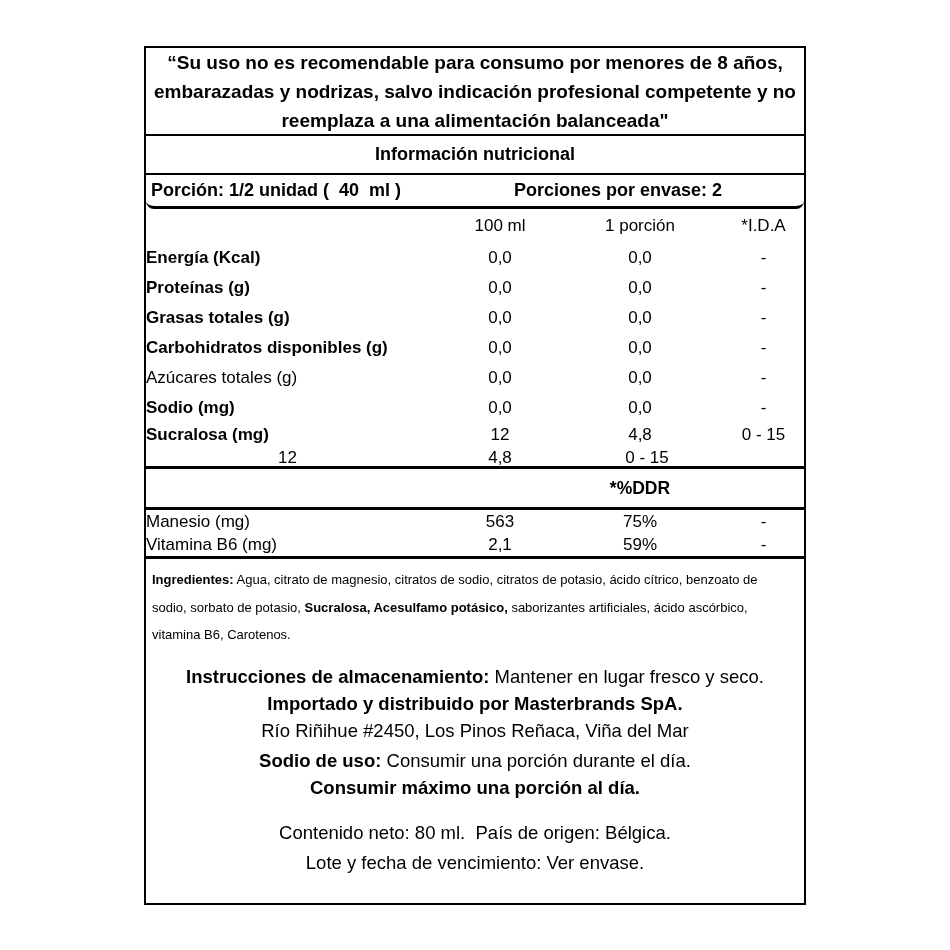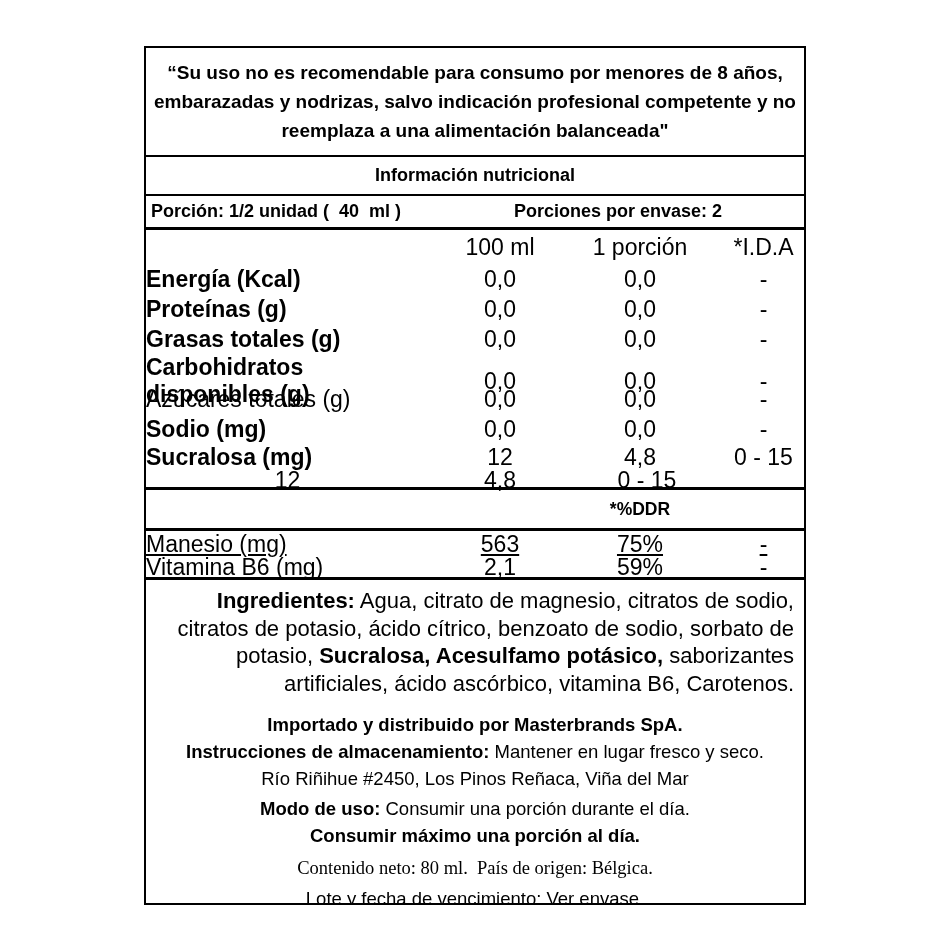--- a/index.html
+++ b/index.html
@@ -18,66 +18,66 @@
     overflow:hidden;
   }
   .sec{box-sizing:border-box;}
   .center{display:flex;align-items:center;justify-content:center;text-align:center;}
   .b{font-weight:bold;}
   .ws-pre{white-space:pre;}
 
   .row-title{height:31px;border-bottom:2px solid #000;font-weight:bold;font-size:17px;}
   .row-subtitle{height:33px;border-bottom:2px solid #000;font-weight:bold;font-size:19px;}
   .row-warning{
-    height:109px;border-bottom:2px solid #000;
+    height:88px;border-bottom:2px solid #000;
     font-weight:bold;font-size:19px;line-height:29px;
     display:flex;align-items:center;justify-content:center;text-align:center;
     padding:12px 6px;
   }
   .row-info{height:39px;border-bottom:2px solid #000;font-weight:bold;font-size:18px;}
   .row-porcion{
     height:34px;border-bottom:3px solid #000;
     display:flex;align-items:center;justify-content:space-between;
     font-weight:bold;font-size:18px;
-    padding-left:5px;padding-right:82px;
+    padding-left:5px;padding-right:82px;border-radius:8px;
   }
 
   .ntable{height:260px;border-bottom:3px solid #000;}
   .nrow{
     display:grid;
     grid-template-columns:283px 142px 138px 95px;
     align-items:center;
     height:30px;
-    font-size:23px;
+    font-size:17px;
   }
   .nrow.compact{height:23px;}
   .nrow.nheader{height:34px;}
   .nrow .c-label{text-align:left;}
   .nrow.bold-label .c-label{font-weight:bold;}
   .nrow .c-100,.nrow .c-por{text-align:center;}
   .nrow .c-ida{text-align:center;padding-left:14px;}
 
   .ddr-header-row{
     height:41px;border-bottom:3px solid #000;
     display:grid;grid-template-columns:283px 142px 138px 95px;align-items:center;
     font-size:17.5px;
   }
   .ddr-header-row .c-por{text-align:center;font-weight:bold;}
   .ddr-rows{border-bottom:3px solid #000;}
-  .ddr-rows .nrow{height:23px;text-decoration:underline;}
+  .ddr-rows .nrow{height:23px;}
 
   .ingredients{
-    padding:7px 10px 4px 0;
-    font-size:22px;line-height:27.5px;
-    text-align:right;
+    padding:7px 10px 4px 6px;
+    font-size:13px;line-height:27.5px;
+    text-align:left;
   }
   .footer{padding-top:10px;font-size:18.5px;text-align:center;}
   .f-line{line-height:27px;}
   .gap-sm{margin-top:3px;}
-  .gap-md{margin-top:6px;font-family:Liberation Serif, serif;}
+  .gap-md{margin-top:18px;}
 </style>
 </head>
 <body>
 
 <div class="label">
 
 
 
   <div class="sec row-warning">“Su uso no es recomendable para consumo por menores de 8 años, embarazadas y nodrizas, salvo indicación profesional competente y no reemplaza a una alimentación balanceada"</div>
 
@@ -174,26 +174,26 @@
     <span class="c-por">59%</span>
     <span class="c-ida">-</span>
   </div>
 </div>
 
   <div class="sec ingredients">
     <span class="b">Ingredientes:</span><span> Agua, citrato de magnesio, citratos de sodio, citratos de potasio, ácido cítrico, benzoato de sodio, sorbato de potasio, </span><span class="b">Sucralosa, Acesulfamo potásico,</span><span> saborizantes artificiales, ácido ascórbico, vitamina B6, Carotenos.</span>
   </div>
 
   <div class="sec footer">
-    <div class="f-line b">Importado y distribuido por Masterbrands SpA.</div>
     <div class="f-line">
       <span class="b">Instrucciones de almacenamiento:</span><span class="ws-pre"> Mantener en lugar fresco y seco.</span>
     </div>
+    <div class="f-line b">Importado y distribuido por Masterbrands SpA.</div>
     <div class="f-line">Río Riñihue #2450, Los Pinos Reñaca, Viña del Mar</div>
     <div class="f-line gap-sm">
-      <span class="b">Modo de uso:</span><span class="ws-pre"> Consumir una porción durante el día.</span>
+      <span class="b">Sodio de uso:</span><span class="ws-pre"> Consumir una porción durante el día.</span>
     </div>
     <div class="f-line b">Consumir máximo una porción al día.</div>
     <div class="f-line gap-md ws-pre">Contenido neto: 80 ml.  País de origen: Bélgica.</div>
     <div class="f-line gap-sm">Lote y fecha de vencimiento: Ver envase.</div>
   </div>
 
 </div>
 
 </body></html>

